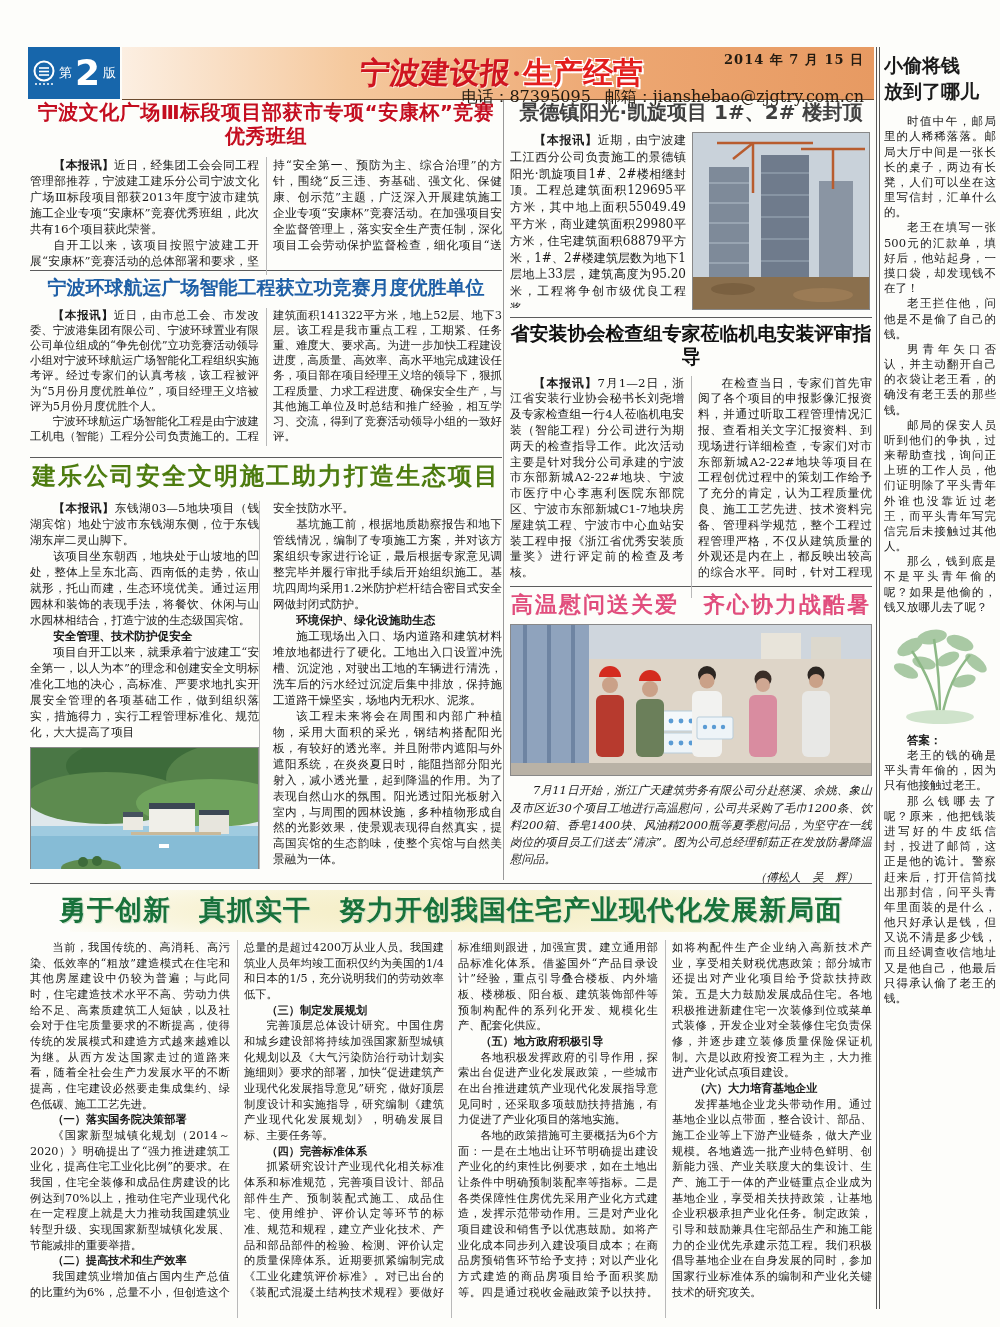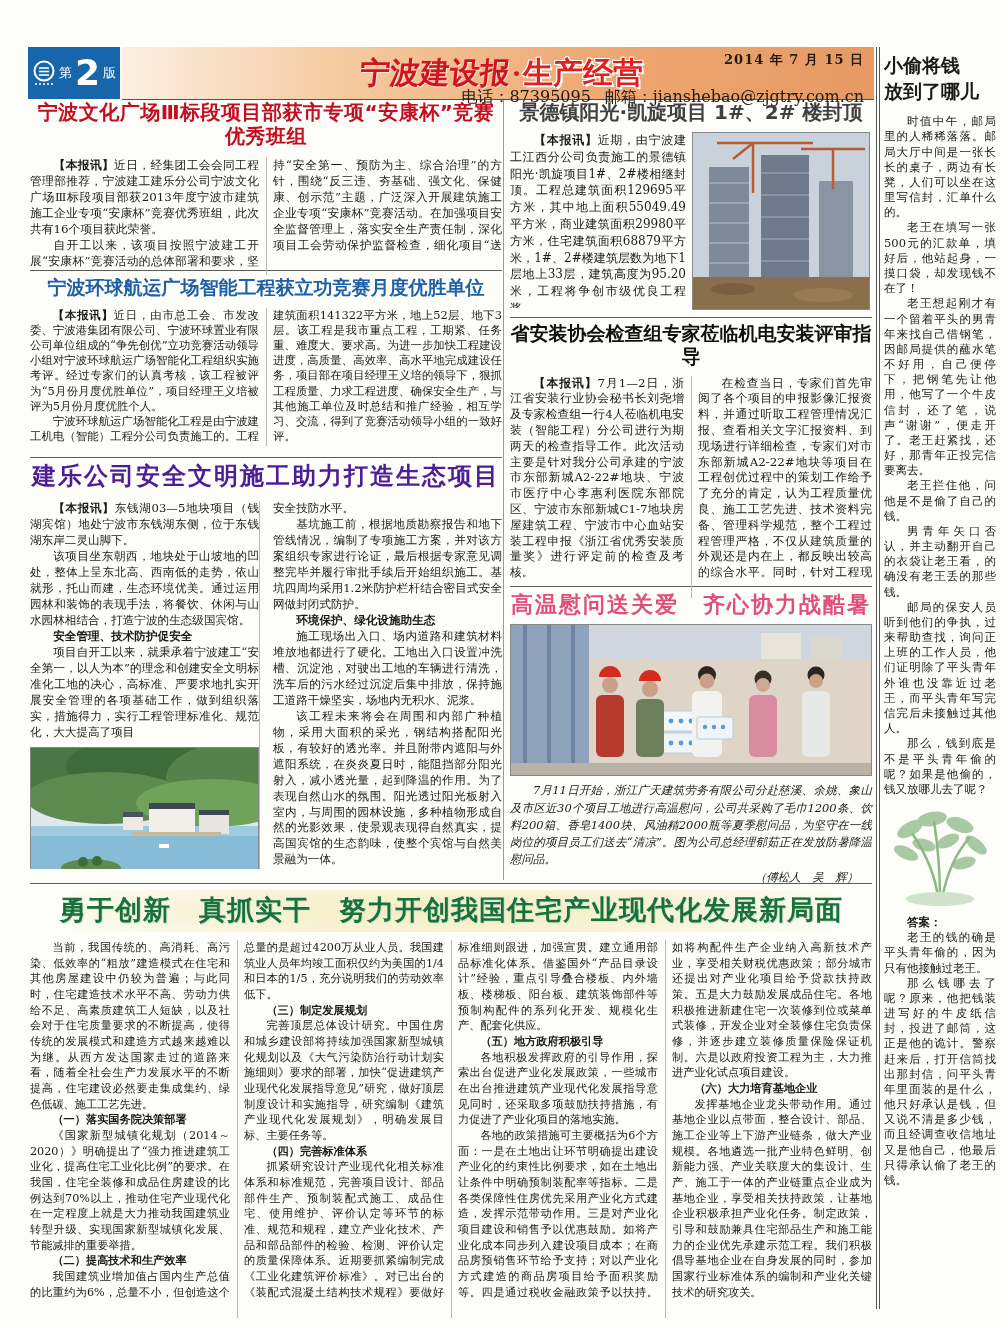--- a/index.html
+++ b/index.html
@@ -37,21 +37,21 @@
   .cont{text-indent:0;}
   .cols2{column-count:2;column-gap:14px;column-rule:1px solid #b9b9b9;overflow:hidden;}
   
   .ankang{position:absolute;left:30px;top:100px;width:472px;height:168px;}
   .ankang .atitle{font-size:20px;color:#c40d1f;letter-spacing:.5px;margin-bottom:9px;}
   .ankang .body{font-size:11.8px;line-height:1.36;height:118px;}
   .huanqiu{position:absolute;left:30px;top:276px;width:472px;height:178px;}
   .huanqiu .atitle{font-size:19px;color:#1e5fa6;margin-bottom:9px;}
   .huanqiu .body{font-size:11.4px;line-height:1.33;height:138px;}
   .jianle{position:absolute;left:30px;top:462px;width:472px;height:418px;}
-  .jianle .atitle{font-size:24px;color:#4c1d95;letter-spacing:2px;margin-bottom:10px;}
+  .jianle .atitle{font-size:24px;color:#4d7c0f;letter-spacing:2px;margin-bottom:10px;}
   .jl-cols{display:flex;}
   .jl-col{width:229px;font-size:11.6px;line-height:1.38;overflow:hidden;height:368px;}
   .jl-col + .jl-col{border-left:1px solid #b9b9b9;padding-left:13px;}
   .jl-photo{margin-top:6px;border:1px solid #888;display:block;}
   .jingdezhen{position:absolute;left:510px;top:100px;width:362px;height:214px;}
   .jingdezhen .atitle{font-size:20px;color:#404040;margin-bottom:8px;}
   .jd-row{display:flex;gap:6px;}
   .jd-text{width:176px;font-size:12px;line-height:1.4;overflow:hidden;height:176px;}
   .jd-photo{border:1px solid #888;display:block;}
   .anzhuang{position:absolute;left:510px;top:322px;width:362px;height:260px;}
@@ -318,21 +318,20 @@
   </section>
 
   <aside class="sidebar">
     <div class="sb-title">
       <div>小偷将钱</div>
       <div>放到了哪儿</div>
     </div>
     <div class="sb-body">
       <p>时值中午，邮局里的人稀稀落落。邮局大厅中间是一张长长的桌子，两边有长凳，人们可以坐在这里写信封，汇单什么的。</p>
       <p>老王在填写一张500元的汇款单，填好后，他站起身，一摸口袋，却发现钱不在了！</p>
-      <p>老王想起刚才有一个留着平头的男青年来找自己借钢笔，因邮局提供的蘸水笔不好用，自己便停下，把钢笔先让他用，他写了一个牛皮信封，还了笔，说声“谢谢”，便走开了。老王赶紧找，还好，那青年正投完信要离去。</p>
       <p>老王拦住他，问他是不是偷了自己的钱。</p>
       <p>男青年矢口否认，并主动翻开自己的衣袋让老王看，的确没有老王丢的那些钱。</p>
       <p>邮局的保安人员听到他们的争执，过来帮助查找，询问正上班的工作人员，他们证明除了平头青年外谁也没靠近过老王，而平头青年写完信完后未接触过其他人。</p>
       <p>那么，钱到底是不是平头青年偷的呢？如果是他偷的，钱又放哪儿去了呢？</p>
       <svg class="sb-plant" width="104" height="100" viewBox="0 0 104 100">
         <g fill="#a9c9a4">
           <ellipse cx="22" cy="22" rx="14" ry="7" transform="rotate(-30 22 22)"></ellipse>
           <ellipse cx="44" cy="12" rx="15" ry="7" transform="rotate(-10 44 12)"></ellipse>
           <ellipse cx="72" cy="18" rx="14" ry="7" transform="rotate(20 72 18)"></ellipse>
           <ellipse cx="88" cy="38" rx="13" ry="6" transform="rotate(40 88 38)"></ellipse>

